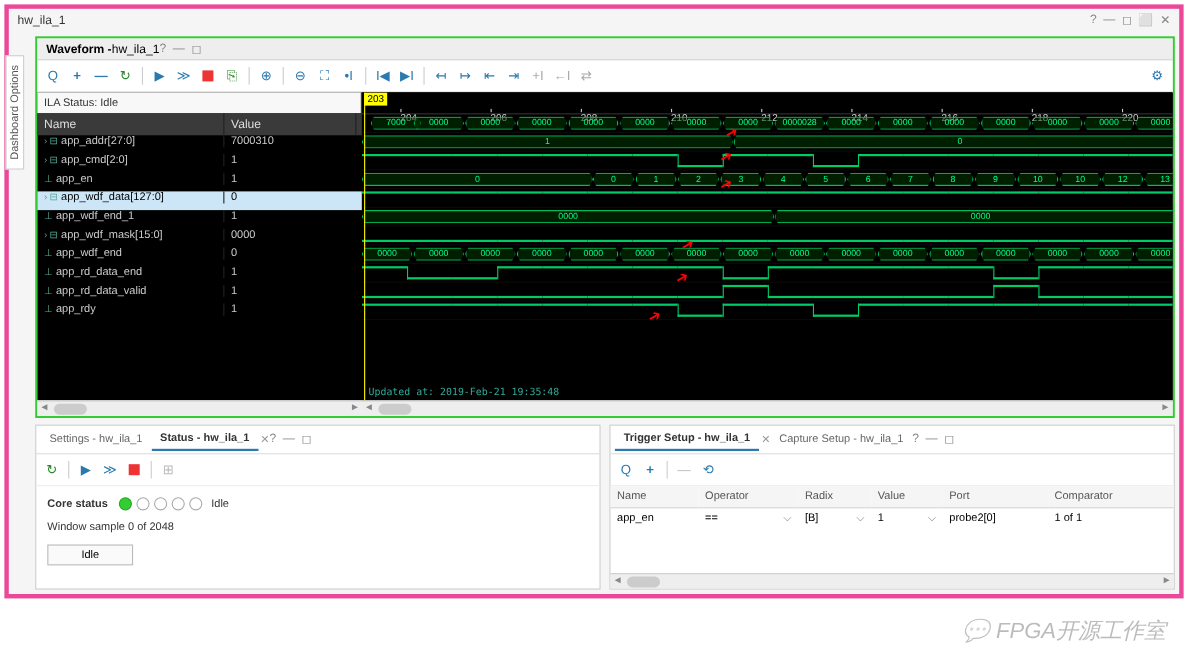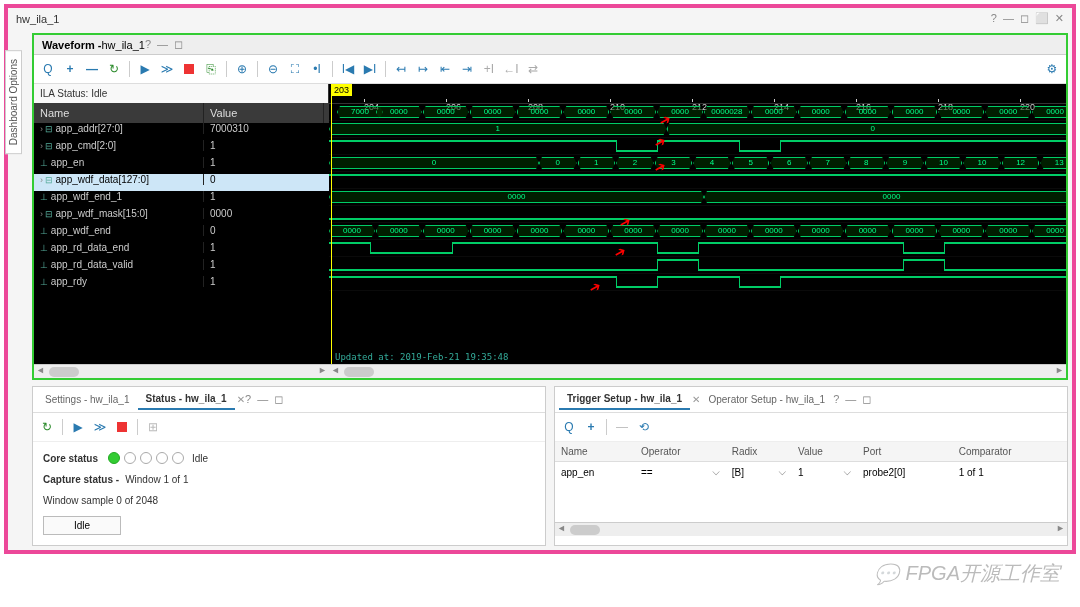--- a/index.html
+++ b/index.html
@@ -451,34 +451,30 @@
       <div class="status-body">
         <div class="status-row">
           <b style="margin-right:8px;">Core status</b>
           <span class="status-dot green"></span>
           <span class="status-dot"></span>
           <span class="status-dot"></span>
           <span class="status-dot"></span>
           <span class="status-dot"></span>
           <span style="margin-left:6px;">Idle</span>
         </div>
-        <div class="status-row">
-          <b style="margin-right:6px;">Capture status -</b>
-          <span>Window 1 of 1</span>
-        </div>
         <div style="margin-bottom:10px;">Window sample 0 of 2048</div>
         <button class="idle-btn">Idle</button>
       </div>
     </div>
 
     <div class="panel">
       <div class="panel-tabs">
         <span class="tab active">Trigger Setup - hw_ila_1</span>
         <span class="tab-close">✕</span>
-        <span class="tab">Operator Setup - hw_ila_1</span>
+        <span class="tab">Capture Setup - hw_ila_1</span>
         <span class="spacer"></span>
         <div class="win-controls">
           <span>?</span>
           <span>—</span>
           <span>◻</span>
         </div>
       </div>
       <div class="panel-toolbar">
         <span class="tb-btn">Q</span>
         <span class="tb-btn" style="font-weight:bold;">+</span>

